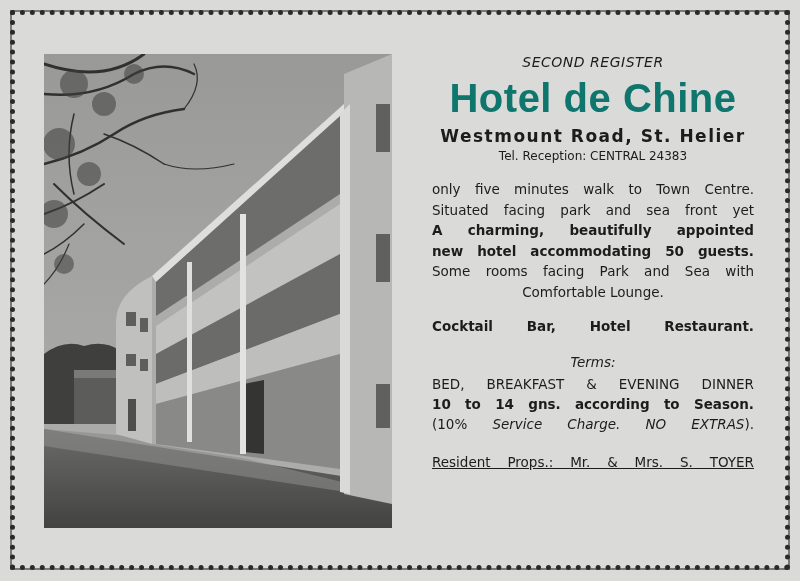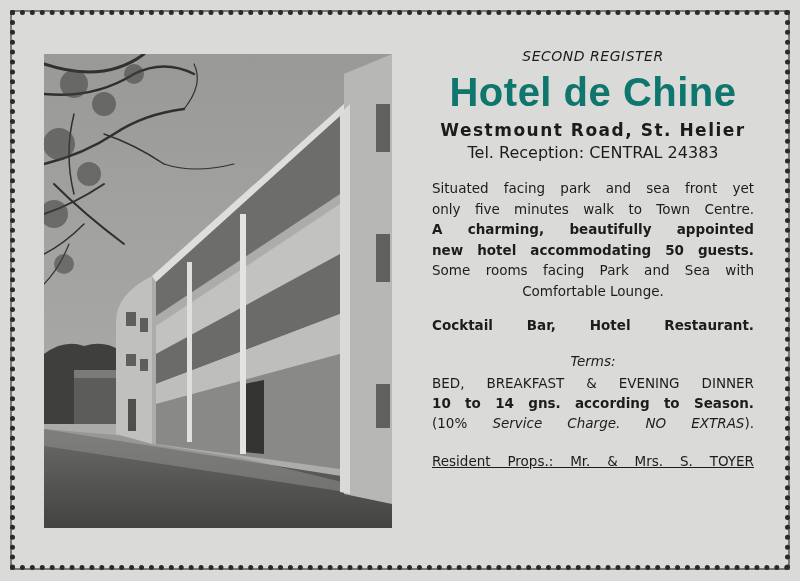--- a/index.html
+++ b/index.html
@@ -44,21 +44,21 @@
       width: 348px;
       height: 474px;
       overflow: hidden;
       background: #8a8a88;
     }
     .photo svg { display: block; }
     
     .text-col {
       position: absolute;
       left: 432px;
-      top: 46px;
+      top: 52px;
       width: 322px;
       text-align: center;
     }
     .register {
       font-style: italic;
       font-size: 14px;
       letter-spacing: 0.5px;
       margin-top: 2px;
       height: 20px;
     }
@@ -71,21 +71,21 @@
       margin-top: 2px;
       color: #0f766e;
     }
     .address {
       font-weight: bold;
       font-size: 17px;
       letter-spacing: 1.5px;
       margin-top: 6px;
     }
     .tel {
-      font-size: 16px;
+      font-size: 12px;
       margin-top: 3px;
     }
     .desc {
       font-size: 13.5px;
       line-height: 20.5px;
       margin-top: 16px;
       text-align: justify;
       text-align-last: justify;
     }
     .desc .line { display: block; text-align: justify; text-align-last: justify; }
@@ -206,22 +206,22 @@
     </svg>
   </div>
 
   <div class="text-col">
     <div class="register">SECOND REGISTER</div>
     <div class="hotel-name">Hotel de Chine</div>
     <div class="address">Westmount Road, St. Helier</div>
     <div class="tel">Tel. Reception:  CENTRAL 24383</div>
 
     <div class="desc">
+      <span class="line">only five minutes walk to Town Centre.</span>
       <span class="line">Situated facing park and sea front yet</span>
-      <span class="line">only five minutes walk to Town Centre.</span>
       <span class="line bold">A charming, beautifully appointed</span>
       <span class="line bold">new hotel accommodating 50 guests.</span>
       <span class="line">Some rooms facing Park and Sea with</span>
       <span class="line center">Comfortable Lounge.</span>
     </div>
 
     <div class="amenities">Cocktail Bar, Hotel Restaurant.</div>
 
     <div class="terms-label">Terms:</div>
     <div class="terms-line first">BED, BREAKFAST &amp; EVENING DINNER</div>

